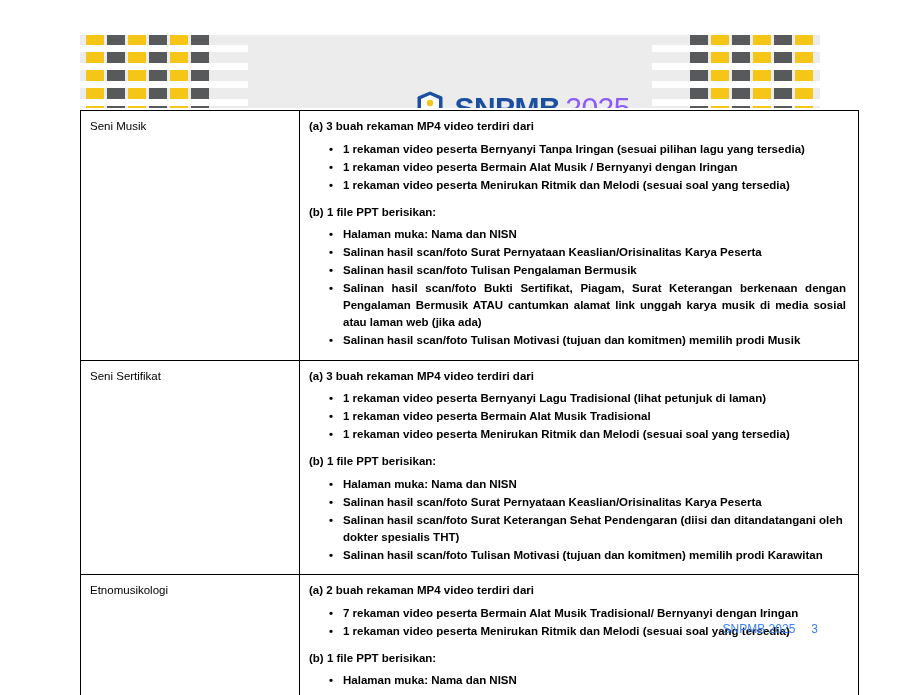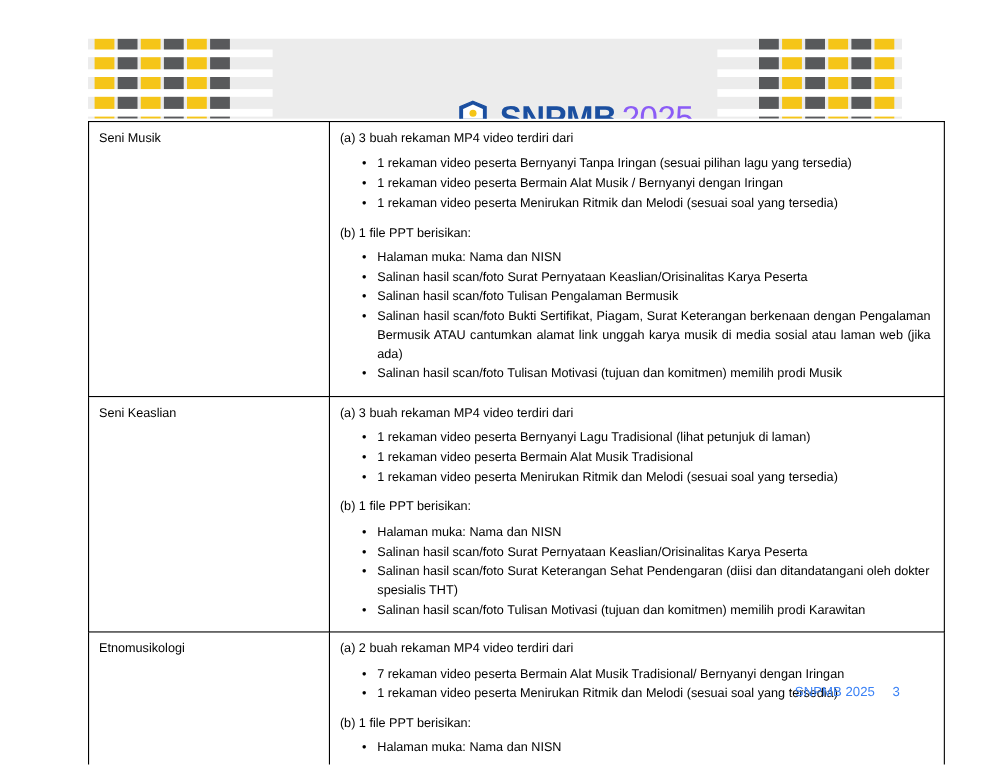--- a/index.html
+++ b/index.html
@@ -123,20 +123,21 @@
   td.col-prodi {
     width: 200px;
     font-size: 11.5px;
     font-weight: normal;
     line-height: 1.45;
   }
   td.col-detail {
     width: 540px;
     font-size: 11.5px;
     line-height: 1.45;
+    font-weight: bold;
   }
   .lead {
     margin: 0 0 6px 0;
     font-size: 11.5px;
   }
   .lead.second {
     margin-top: 10px;
     margin-bottom: 6px;
   }
   ul.bullets {
@@ -244,21 +245,21 @@
             <li>Halaman muka: Nama dan NISN</li>
             <li>Salinan hasil scan/foto Surat Pernyataan Keaslian/Orisinalitas Karya Peserta</li>
             <li>Salinan hasil scan/foto Tulisan Pengalaman Bermusik</li>
             <li class="justify">Salinan hasil scan/foto Bukti Sertifikat, Piagam, Surat Keterangan berkenaan dengan Pengalaman Bermusik ATAU cantumkan alamat link unggah karya musik di media sosial atau laman web (jika ada)</li>
             <li>Salinan hasil scan/foto Tulisan Motivasi (tujuan dan komitmen) memilih prodi Musik</li>
           </ul>
         </td>
       </tr>
 
       <tr>
-        <td class="col-prodi">Seni Keaslian</td>
+        <td class="col-prodi">Seni Sertifikat</td>
         <td class="col-detail">
           <p class="lead">(a) 3 buah rekaman MP4 video terdiri dari</p>
           <ul class="bullets">
             <li>1 rekaman video peserta Bernyanyi Lagu Tradisional (lihat petunjuk di laman)</li>
             <li>1 rekaman video peserta Bermain Alat Musik Tradisional</li>
             <li>1 rekaman video peserta Menirukan Ritmik dan Melodi (sesuai soal yang tersedia)</li>
           </ul>
           <p class="lead second">(b) 1 file PPT berisikan:</p>
           <ul class="bullets">
             <li>Halaman muka: Nama dan NISN</li>

